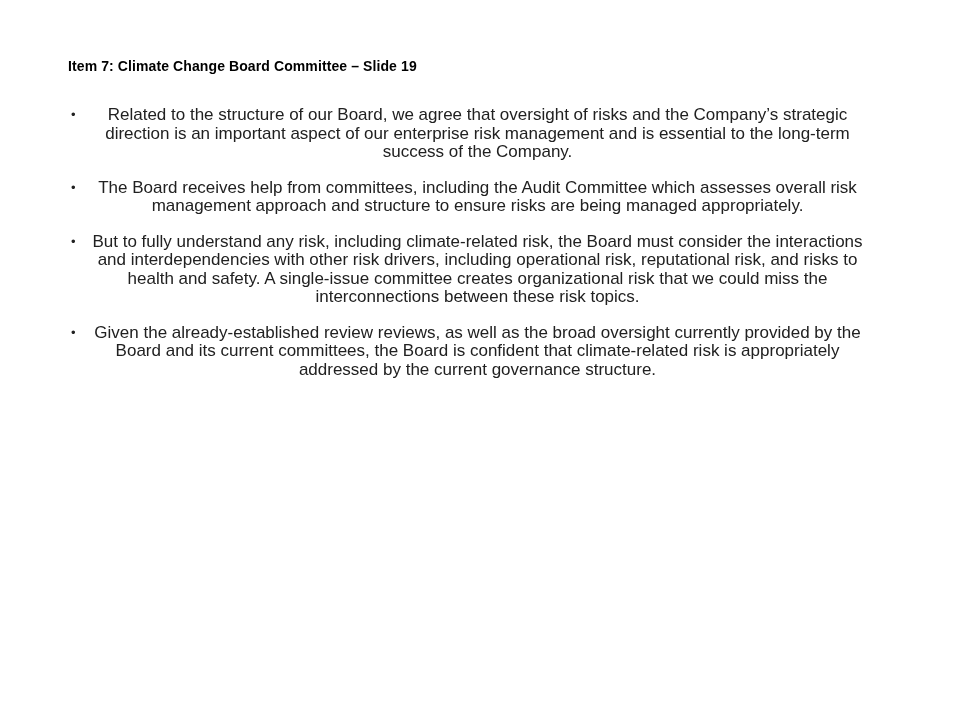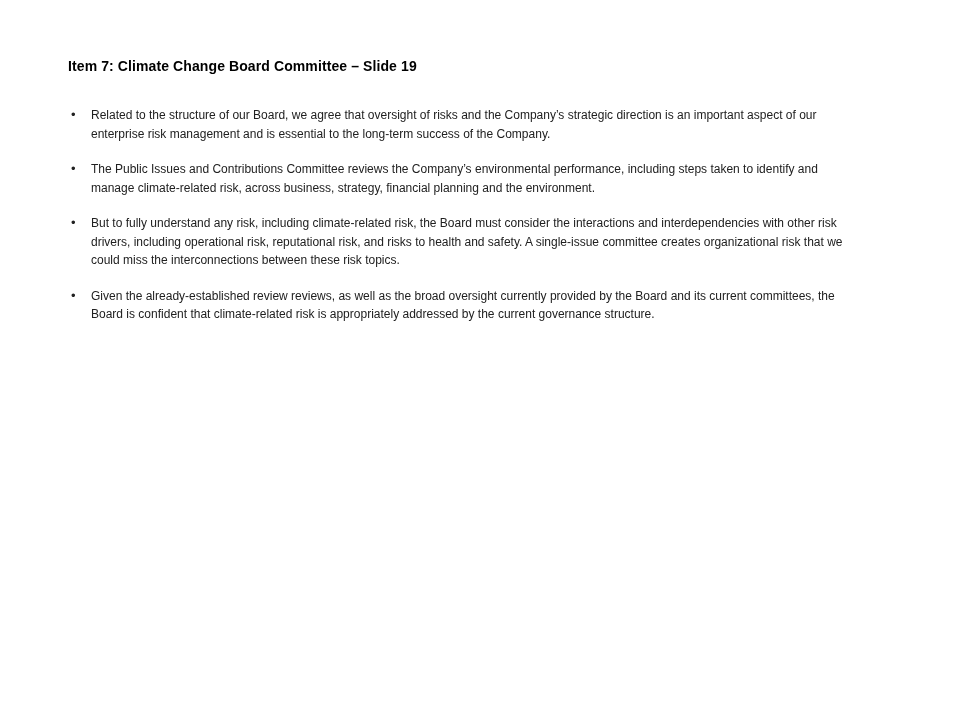--- a/index.html
+++ b/index.html
@@ -29,38 +29,38 @@
   .bullet-list {
     margin: 0;
     padding: 0;
     max-width: 796px;
   }
   .bullet-item {
     list-style: none;
     position: relative;
     padding-left: 23px;
     margin: 0 0 17px 0;
-    font-size: 12px;
+    font-size: 17px;
     line-height: 18.5px;
     color: #212121;
-    text-align: left;
+    text-align: center;
   }
   .bullet-item::before {
     content: "\2022";
     position: absolute;
     left: 3px;
     top: 0;
     font-size: 13px;
     color: #212121;
   }
 </style>
 </head>
 <body>
 
 <div class="page">
   <h1 class="doc-title">Item 7: Climate Change Board Committee – Slide 19</h1>
   <ul class="bullet-list">
       <li class="bullet-item">Related to the structure of our Board, we agree that oversight of risks and the Company’s strategic direction is an important aspect of our enterprise risk management and is essential to the long-term success of the Company.</li>
-      <li class="bullet-item">The Public Issues and Contributions Committee reviews the Company’s environmental performance, including steps taken to identify and manage climate-related risk, across business, strategy, financial planning and the environment.</li>
+      <li class="bullet-item">The Board receives help from committees, including the Audit Committee which assesses overall risk management approach and structure to ensure risks are being managed appropriately.</li>
       <li class="bullet-item">But to fully understand any risk, including climate-related risk, the Board must consider the interactions and interdependencies with other risk drivers, including operational risk, reputational risk, and risks to health and safety. A single-issue committee creates organizational risk that we could miss the interconnections between these risk topics.</li>
       <li class="bullet-item">Given the already-established review reviews, as well as the broad oversight currently provided by the Board and its current committees, the Board is confident that climate-related risk is appropriately addressed by the current governance structure.</li>
     </ul>
 </div>
 
 </body></html>

